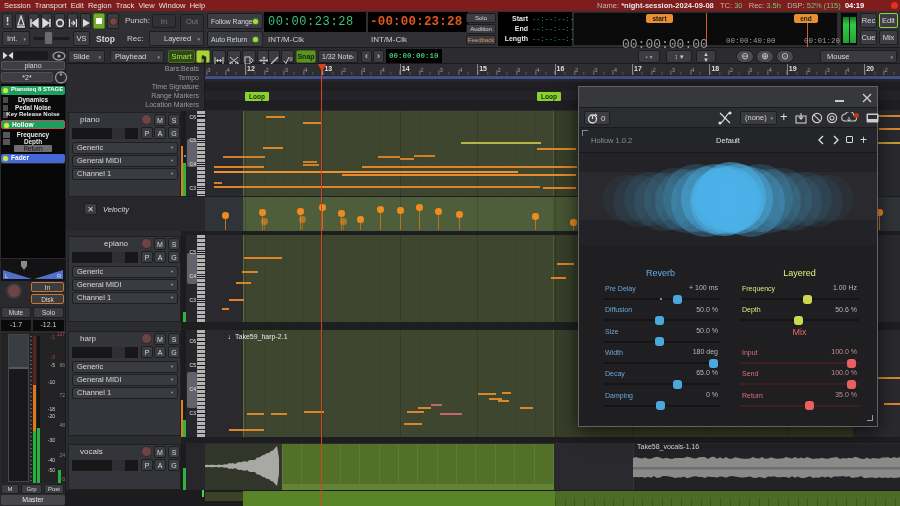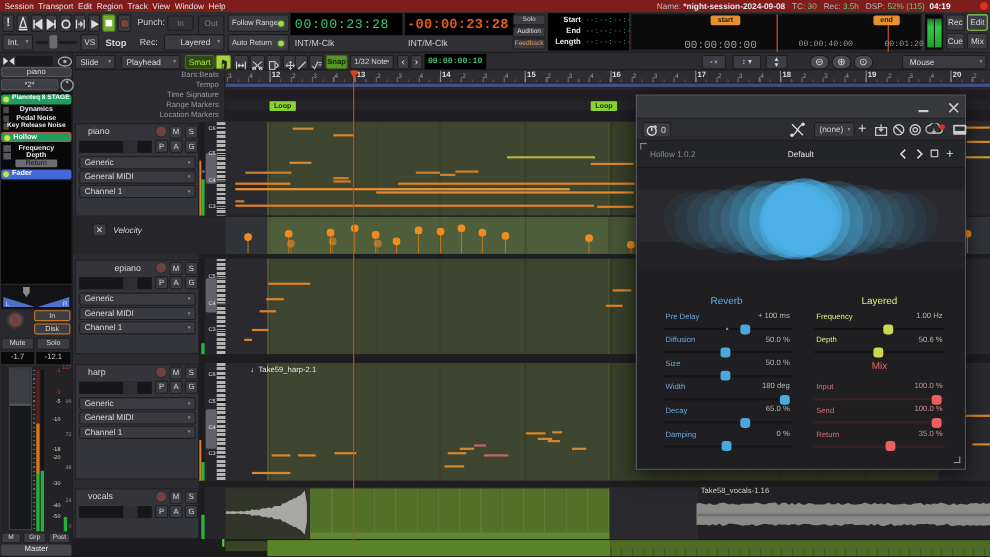--- a/index.html
+++ b/index.html
@@ -96,21 +96,21 @@
   <span class="abs" style="left:500px;top:15px;width:28px;text-align:right;font-size:7px;color:#e8e8e8;font-weight:bold;">Start</span>
   <span class="abs" style="left:500px;top:25px;width:28px;text-align:right;font-size:7px;color:#e8e8e8;font-weight:bold;">End</span>
   <span class="abs" style="left:500px;top:35px;width:28px;text-align:right;font-size:7px;color:#e8e8e8;font-weight:bold;">Length</span>
   <span class="abs mono" style="left:532px;top:15px;font-size:7px;color:#2f9e68;">--:--:--:--</span>
   <span class="abs mono" style="left:532px;top:25px;font-size:7px;color:#2f9e68;">--:--:--:--</span>
   <span class="abs mono" style="left:532px;top:35px;font-size:7px;color:#2f9e68;">--:--:--:--</span>
 
   <div class="abs" style="left:573px;top:12px;width:265px;height:34px;background:#0b0b0c;border:1px solid #2a2a2c;">
     <div class="abs" style="left:132px;top:0;width:1px;height:34px;background:#d06020;"></div>
     <div class="abs" style="left:233px;top:8px;width:1px;height:26px;background:#d06020;"></div>
-    <span class="abs mono" style="left:48px;top:24px;font-size:10px;color:#9a9a9a;">00:00:00:00</span>
+    <span class="abs mono" style="left:48px;top:24px;font-size:13px;color:#9a9a9a;">00:00:00:00</span>
     <span class="abs mono" style="left:152px;top:24px;font-size:7.5px;color:#9a9a9a;">00:00:40:00</span>
     <span class="abs mono" style="left:230px;top:24px;font-size:7.5px;color:#9a9a9a;">00:01:20</span>
     <div class="abs" style="left:72px;top:1px;width:27px;height:9px;background:#e89030;border-radius:2px;color:#222;font-size:6.5px;font-weight:bold;text-align:center;line-height:9px;">start</div>
     <div class="abs" style="left:220px;top:1px;width:24px;height:9px;background:#e89030;border-radius:2px;color:#222;font-size:6.5px;font-weight:bold;text-align:center;line-height:9px;">end</div>
   </div>
 
   <div class="abs" style="left:840px;top:12px;width:18px;height:34px;background:#0a0a0a;border:1px solid #2a2a2c;">
     <div class="abs" style="left:2px;bottom:2px;width:6px;height:26px;background:linear-gradient(to top,#1fa332,#2ecc44 70%,#1a7a28);"></div>
     <div class="abs" style="left:9px;bottom:2px;width:6px;height:26px;background:linear-gradient(to top,#1fa332,#2ecc44 70%,#1a7a28);"></div>
   </div>

